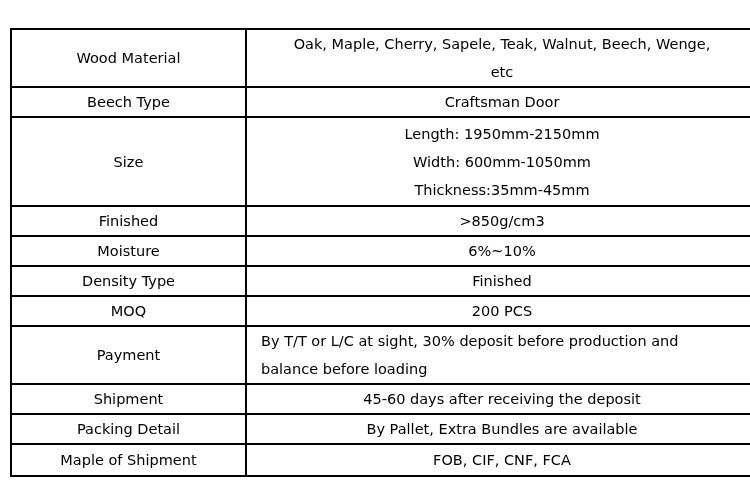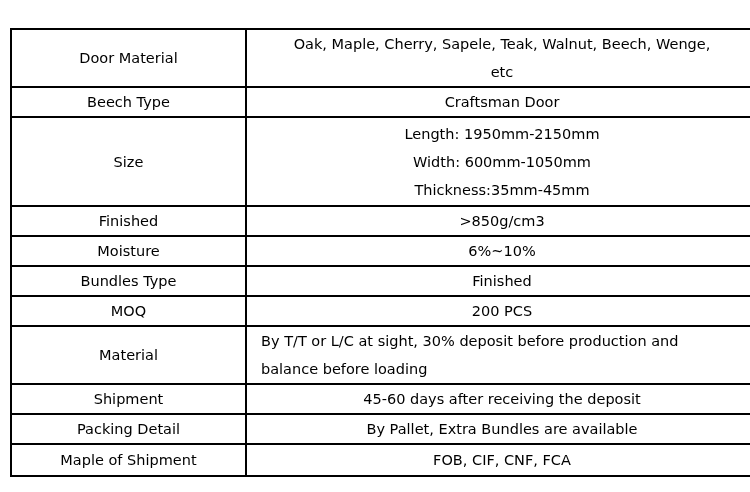--- a/index.html
+++ b/index.html
@@ -51,21 +51,21 @@
   tr.r10 { height: 29px; }
   tr.r11 { height: 32px; }
 </style>
 </head>
 <body>
 
 <div id="screen">
   <table class="spec">
     <tbody>
       <tr class="r1">
-        <td class="label-cell">Door Material</td>
+        <td class="label-cell">Wood Material</td>
         <td class="value-cell">Oak, Maple, Cherry, Sapele, Teak, Walnut, Beech, Wenge,
 etc</td>
       </tr>
       <tr class="r2">
         <td class="label-cell">Beech Type</td>
         <td class="value-cell">Craftsman Door</td>
       </tr>
       <tr class="r3">
         <td class="label-cell">Size</td>
         <td class="value-cell">Length: 1950mm-2150mm
@@ -74,29 +74,29 @@
       </tr>
       <tr class="r4">
         <td class="label-cell">Finished</td>
         <td class="value-cell">&gt;850g/cm3</td>
       </tr>
       <tr class="r5">
         <td class="label-cell">Moisture</td>
         <td class="value-cell">6%~10%</td>
       </tr>
       <tr class="r6">
-        <td class="label-cell">Bundles Type</td>
+        <td class="label-cell">Density Type</td>
         <td class="value-cell">Finished</td>
       </tr>
       <tr class="r7">
         <td class="label-cell">MOQ</td>
         <td class="value-cell">200 PCS</td>
       </tr>
       <tr class="r8">
-        <td class="label-cell">Material</td>
+        <td class="label-cell">Payment</td>
         <td class="value-cell align-left">By T/T or L/C at sight, 30% deposit before production and
 balance before loading</td>
       </tr>
       <tr class="r9">
         <td class="label-cell">Shipment</td>
         <td class="value-cell">45-60 days after receiving the deposit</td>
       </tr>
       <tr class="r10">
         <td class="label-cell">Packing Detail</td>
         <td class="value-cell">By Pallet, Extra Bundles are available</td>

